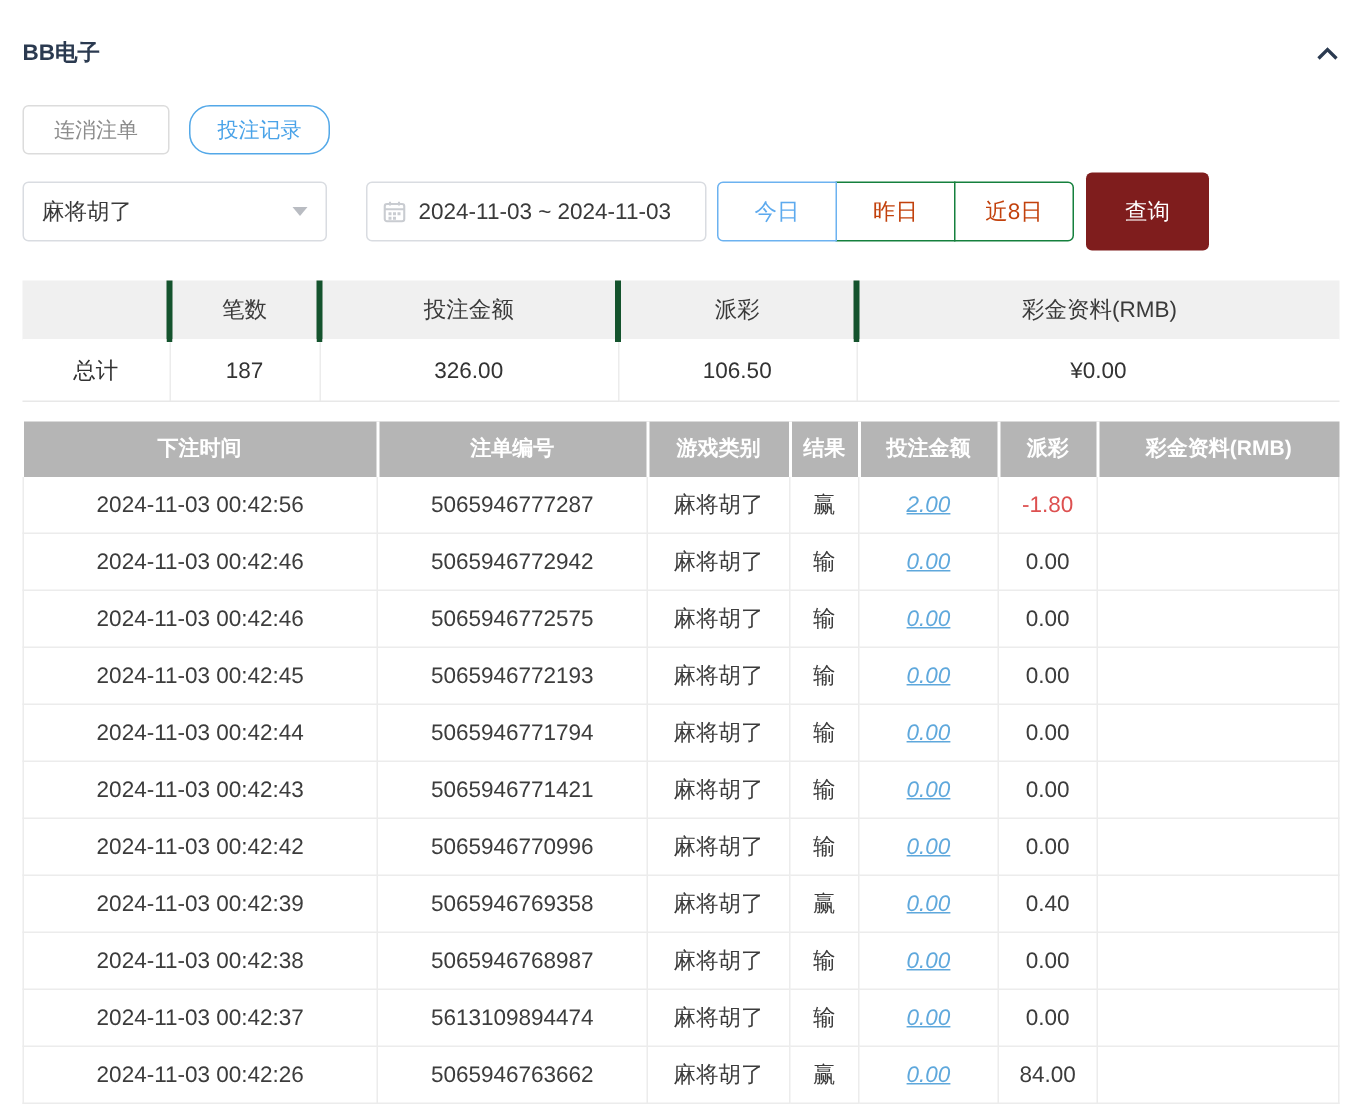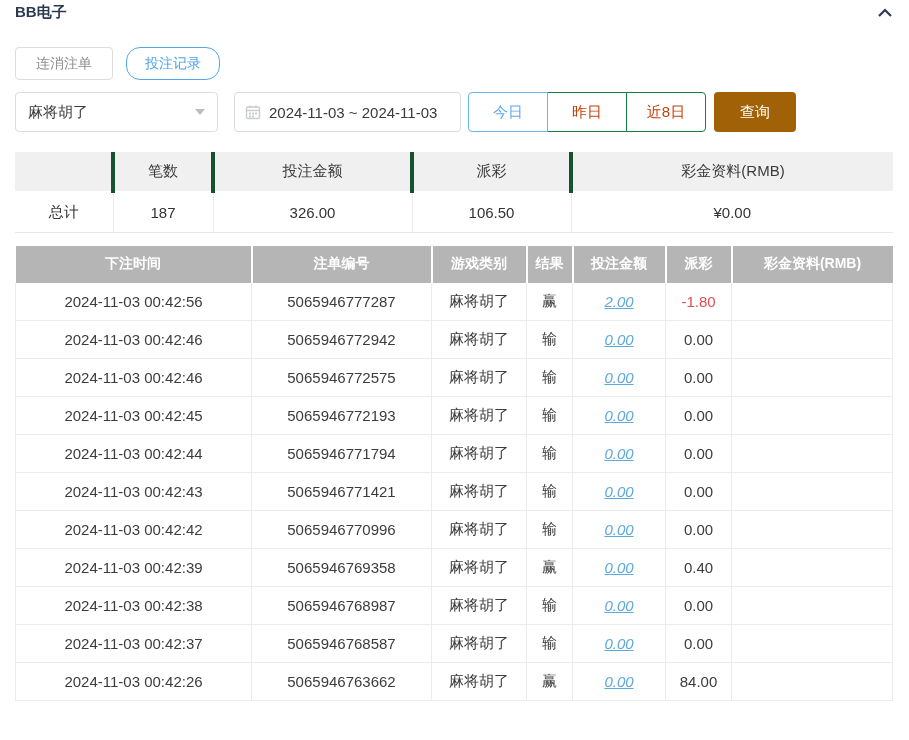--- a/index.html
+++ b/index.html
@@ -1,47 +1,47 @@
 <!DOCTYPE html>
 <html><head>
 <meta charset="utf-8">
 <style>
   * { margin:0; padding:0; box-sizing:border-box; }
   html,body { width:909px; height:740px; overflow:hidden; background:#fff;
     font-family:"Liberation Sans","DejaVu Sans",sans-serif; color:#333; }
   .page { padding:0 15px; }
 
   
-  .panel-head { display:flex; justify-content:space-between; align-items:center; padding-top:3px; }
+  .panel-head { display:flex; justify-content:space-between; align-items:center; padding-top:26px; }
   .panel-title { font-size:15px; font-weight:bold; color:#2b3a50; }
   .collapse-btn { cursor:pointer; line-height:0; }
 
   
   .tabs { display:flex; gap:13px; margin-top:25px; }
   .tab { height:33px; padding:0 20px; background:#fff; font-size:14px; display:flex; align-items:center;
     border:1px solid #dcdcdc; border-radius:4px; color:#8c8c8c; cursor:pointer; }
   .tab.active { border:1px solid #53a8e8; color:#4aa3e8; border-radius:14px; padding:0 18px; }
 
   
   .filters { display:flex; margin-top:12px; align-items:center; }
   .select { width:203px; height:40px; border:1px solid #d9dce1; border-radius:4px; display:flex;
     align-items:center; padding:0 12px; font-size:15px; color:#3a3a3a; cursor:pointer; }
   .select .caret { margin-left:auto; width:0; height:0; border-left:5px solid transparent;
     border-right:5px solid transparent; border-top:6px solid #b9bcc2; }
   .datepicker { width:227px; height:40px; border:1px solid #d9dce1; border-radius:4px; display:flex;
-    align-items:center; padding:0 10px; margin-left:16px; font-size:15px; color:#3a3a3a; cursor:pointer; }
+    align-items:center; padding:0 10px; margin-left:26px; font-size:15px; color:#3a3a3a; cursor:pointer; }
   .datepicker .cal { margin-right:8px; line-height:0; }
   .quick-group { display:flex; margin-left:7px; }
   .quick-btn { height:40px; width:80px; background:#fff; border:1px solid #15803d; font-size:15px;
     color:#c2410c; margin-left:-1px; cursor:pointer; position:relative;
     font-family:"Liberation Sans","DejaVu Sans",sans-serif; }
   .quick-btn:first-child { border-radius:4px 0 0 4px; margin-left:0; }
   .quick-btn:last-child { border-radius:0 4px 4px 0; }
   .quick-btn.active { border:1px solid #6cb2f0; color:#5daaee; z-index:2; }
-  .query-btn { height:40px; width:82px; margin-left:8px; background:#a16207; color:#fff; border:none;
+  .query-btn { height:52px; width:82px; margin-left:8px; background:#7f1d1d; color:#fff; border:none;
     border-radius:4px; font-size:15px; cursor:pointer;
     font-family:"Liberation Sans","DejaVu Sans",sans-serif; }
 
   
   table { border-collapse:collapse; table-layout:fixed; width:878px; }
   .summary { margin-top:20px; font-size:15px; }
   .summary th { height:40px; background:#f0f0f0; font-weight:normal; color:#3a3a3a; text-align:center;
     border-right:4px solid #14532d; border-bottom:2px solid #fff; }
   .summary th:last-child { border-right:none; }
   .summary td { height:40px; text-align:center; color:#333; border-right:1px solid #ececec;
@@ -239,21 +239,21 @@
           <td>2024-11-03 00:42:38</td>
           <td>5065946768987</td>
           <td>麻将胡了</td>
           <td>输</td>
           <td><a class="bet-link">0.00</a></td>
           <td>0.00</td>
           <td></td>
         </tr>
         <tr>
           <td>2024-11-03 00:42:37</td>
-          <td>5065946768587</td>
+          <td>5613109894474</td>
           <td>麻将胡了</td>
           <td>输</td>
           <td><a class="bet-link">0.00</a></td>
           <td>0.00</td>
           <td></td>
         </tr>
         <tr>
           <td>2024-11-03 00:42:26</td>
           <td>5065946763662</td>
           <td>麻将胡了</td>

